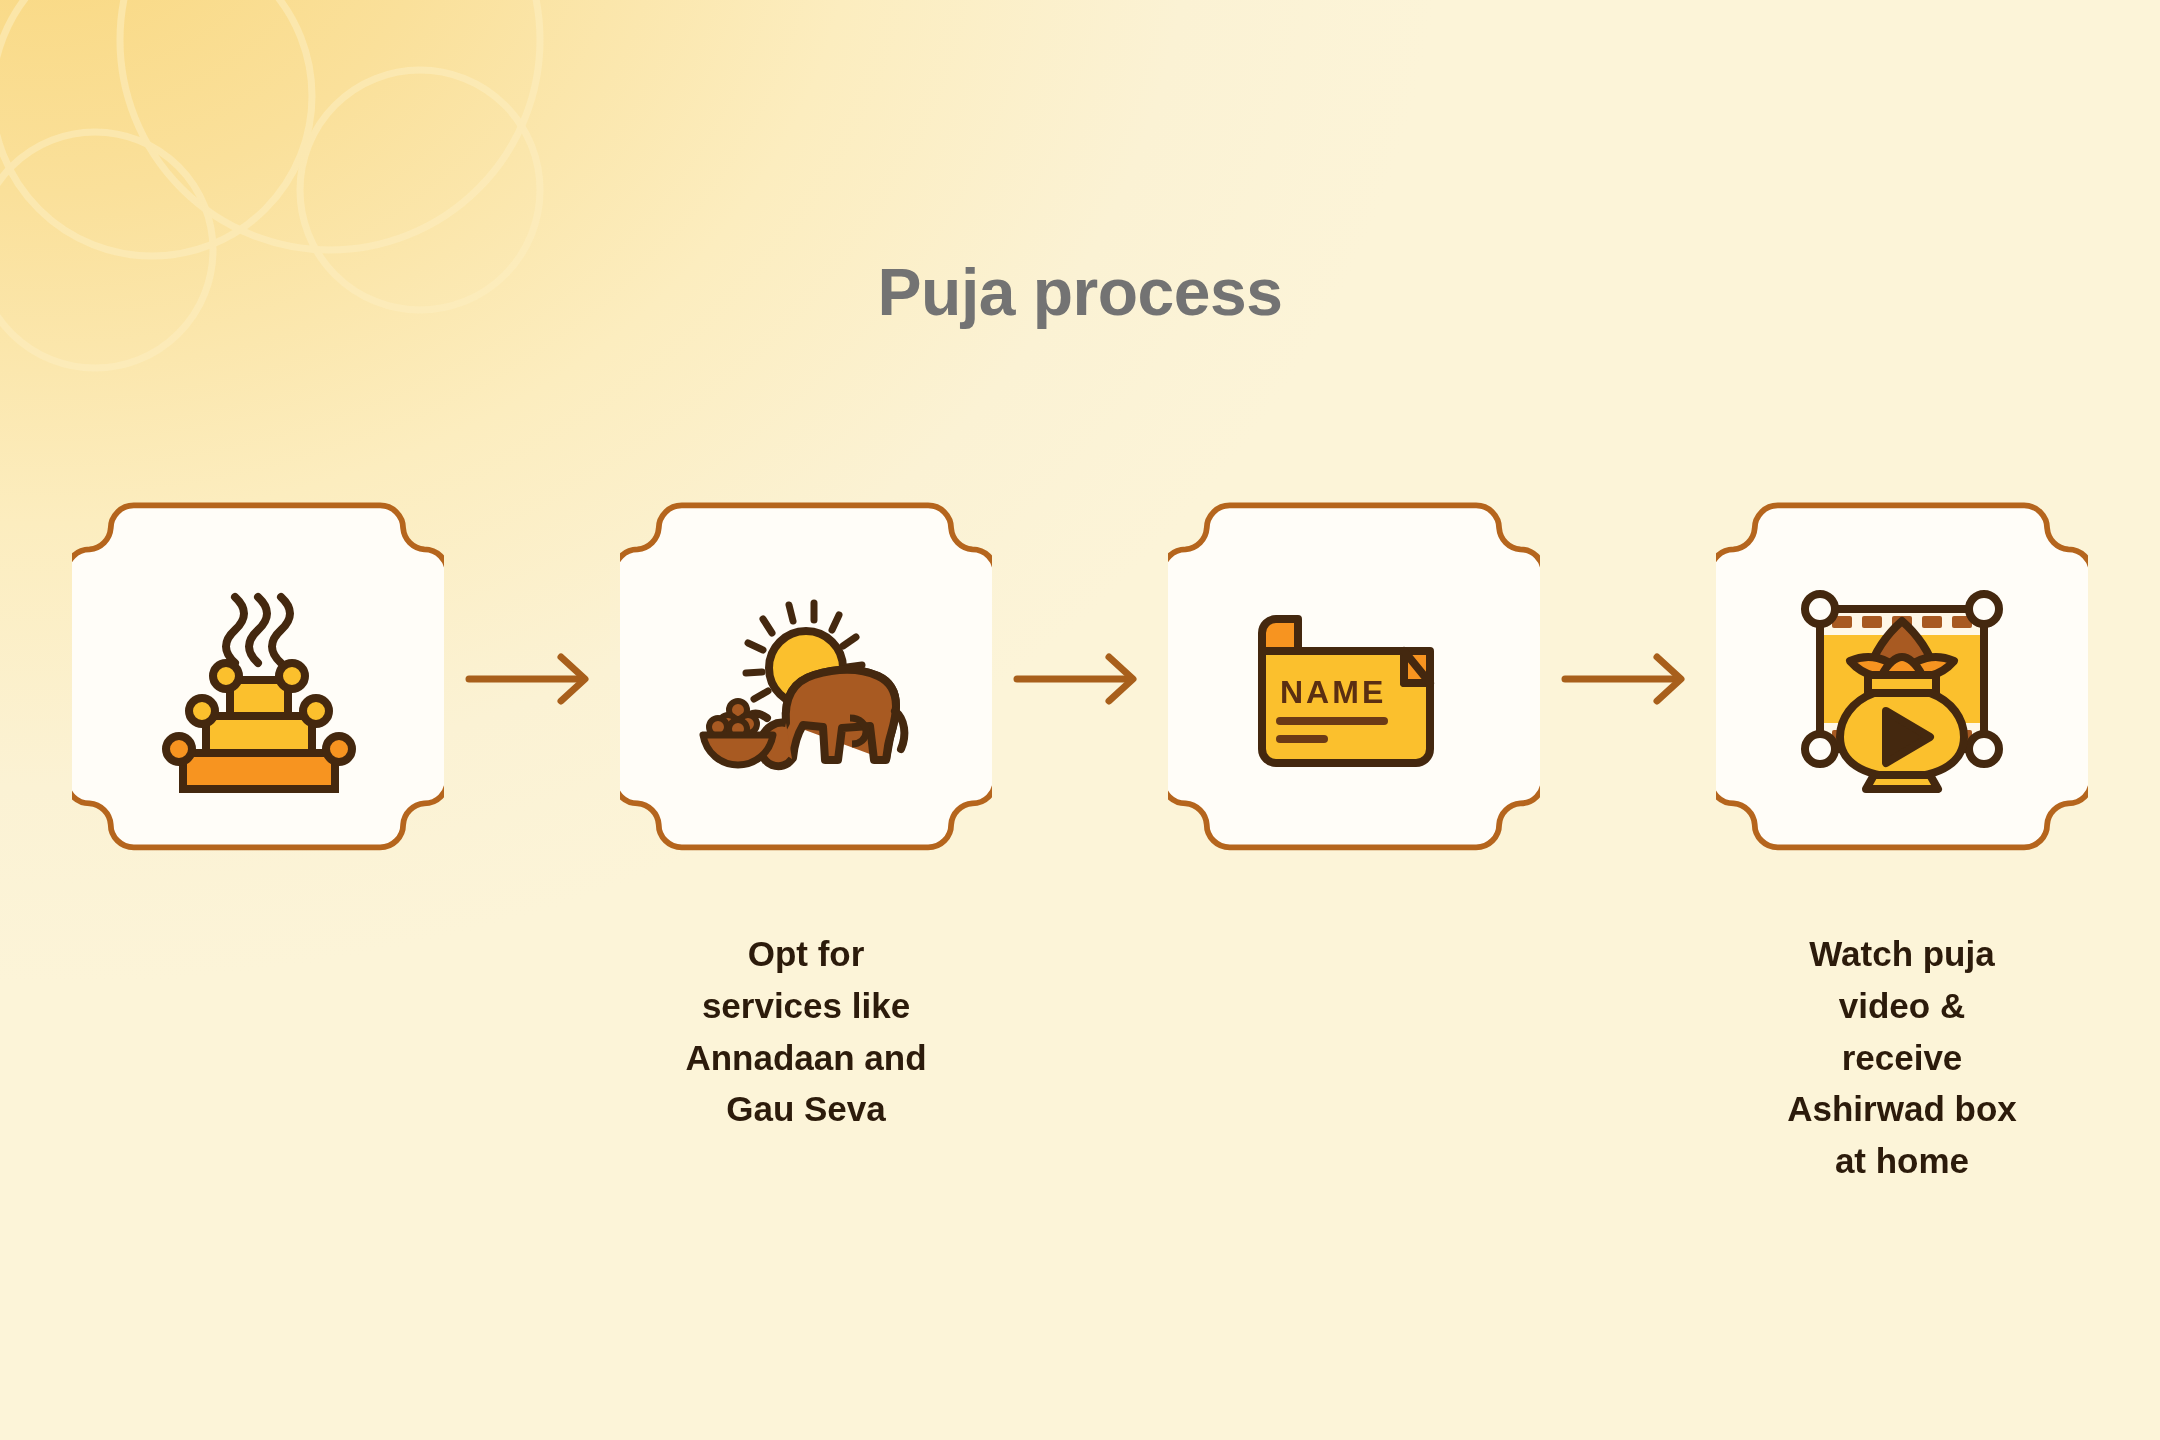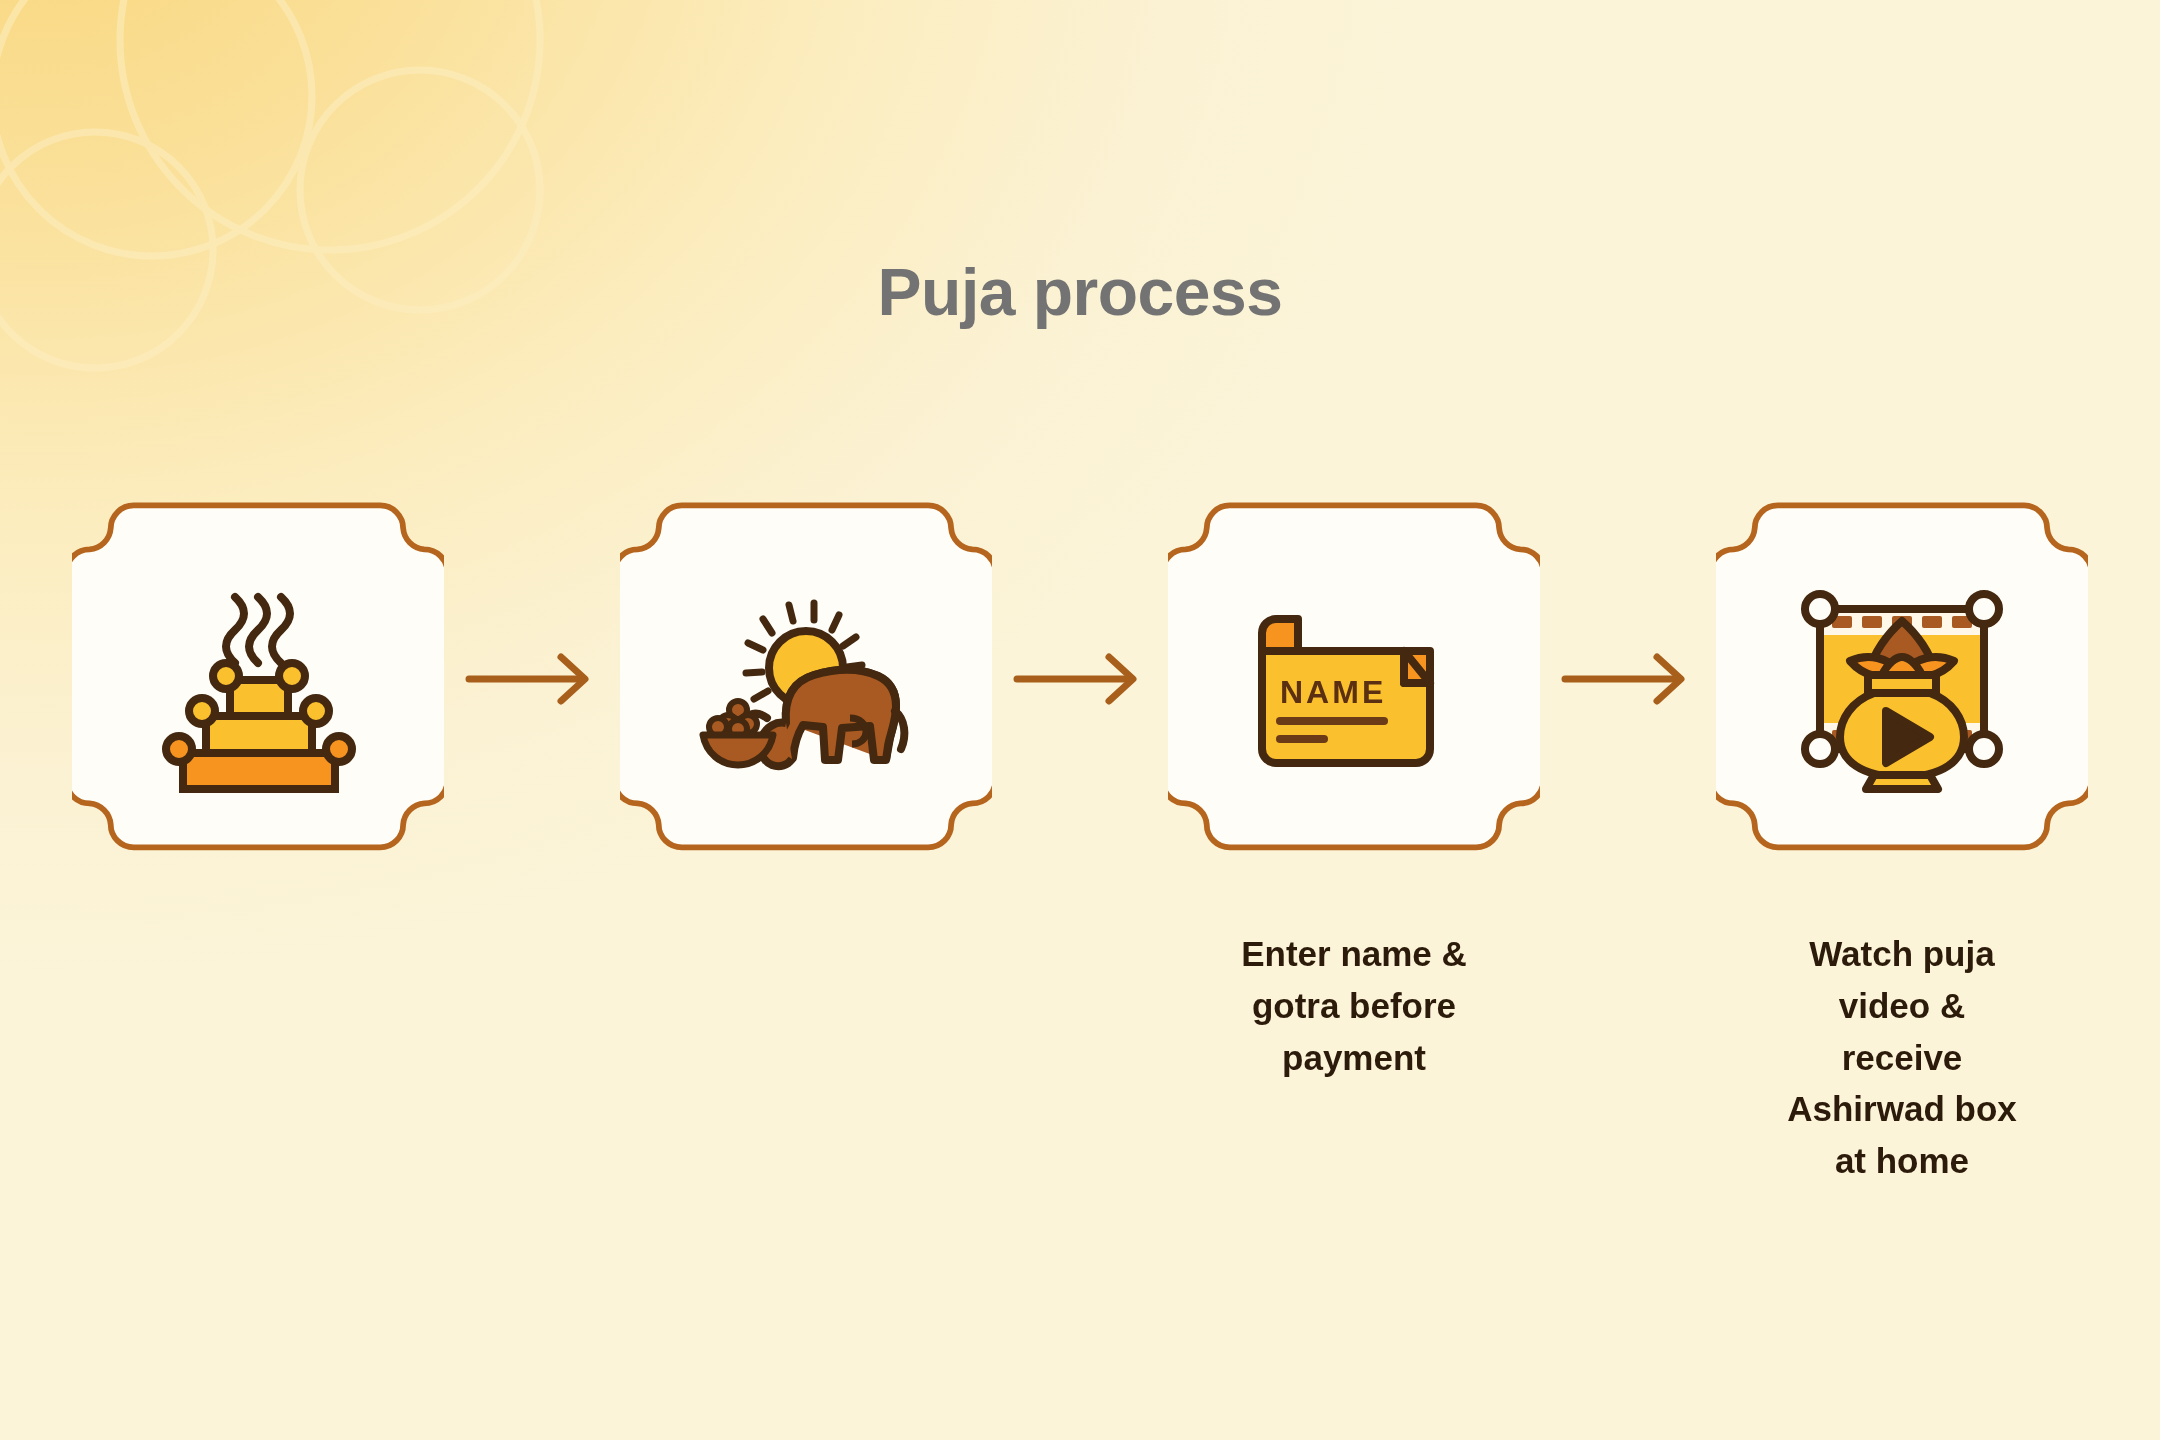--- a/index.html
+++ b/index.html
@@ -206,20 +206,24 @@
             <circle cx="48" cy="147" r="9" fill="#A85A22" stroke="#44280F" stroke-width="6"></circle>
             <circle cx="38" cy="161" r="9" fill="#A85A22" stroke="#44280F" stroke-width="6"></circle>
             <circle cx="58" cy="161" r="9" fill="#A85A22" stroke="#44280F" stroke-width="6"></circle>
             <circle cx="28" cy="164" r="9" fill="#A85A22" stroke="#44280F" stroke-width="6"></circle>
             <circle cx="48" cy="166" r="9" fill="#A85A22" stroke="#44280F" stroke-width="6"></circle>
             <path d="M13 172 h70 c-3 18 -18 30 -35 30 c-17 0 -32 -12 -35 -30 z" fill="#A85A22" stroke="#44280F" stroke-width="7" stroke-linejoin="round"></path>
           </g>
         </svg>
       </div>
     </div>
+    <div class="caption">Opt for
+services like
+Annadaan and
+Gau Seva</div>
   </div>
 
   <div class="arrow">
     <svg viewBox="0 0 134 56" xmlns="http://www.w3.org/2000/svg">
       <g fill="none" stroke="#A85F1B" stroke-width="7" stroke-linecap="round" stroke-linejoin="round">
         <line x1="4" y1="28" x2="118" y2="28"></line>
         <polyline points="96,6 120,28 96,50"></polyline>
       </g>
     </svg>
   </div>
@@ -243,23 +247,20 @@
           <path d="M166 88 h26 v32 h-26 z" fill="#F79420" stroke="#44280F" stroke-width="8" stroke-linejoin="round"></path>
           <line x1="166" y1="88" x2="192" y2="120" stroke="#44280F" stroke-width="8" stroke-linecap="round"></line>
 
           <text x="42" y="140" font-family="'Liberation Sans', sans-serif" font-size="32" font-weight="700" letter-spacing="3" fill="#5A2F12">NAME</text>
 
           <line x1="42" y1="158" x2="146" y2="158" stroke="#6B3A16" stroke-width="8" stroke-linecap="round"></line>
           <line x1="42" y1="176" x2="86" y2="176" stroke="#6B3A16" stroke-width="8" stroke-linecap="round"></line>
         </svg>
       </div>
     </div>
-    <div class="caption">Enter name &amp;
-gotra before
-payment</div>
   </div>
 
   <div class="arrow">
     <svg viewBox="0 0 134 56" xmlns="http://www.w3.org/2000/svg">
       <g fill="none" stroke="#A85F1B" stroke-width="7" stroke-linecap="round" stroke-linejoin="round">
         <line x1="4" y1="28" x2="118" y2="28"></line>
         <polyline points="96,6 120,28 96,50"></polyline>
       </g>
     </svg>
   </div>

